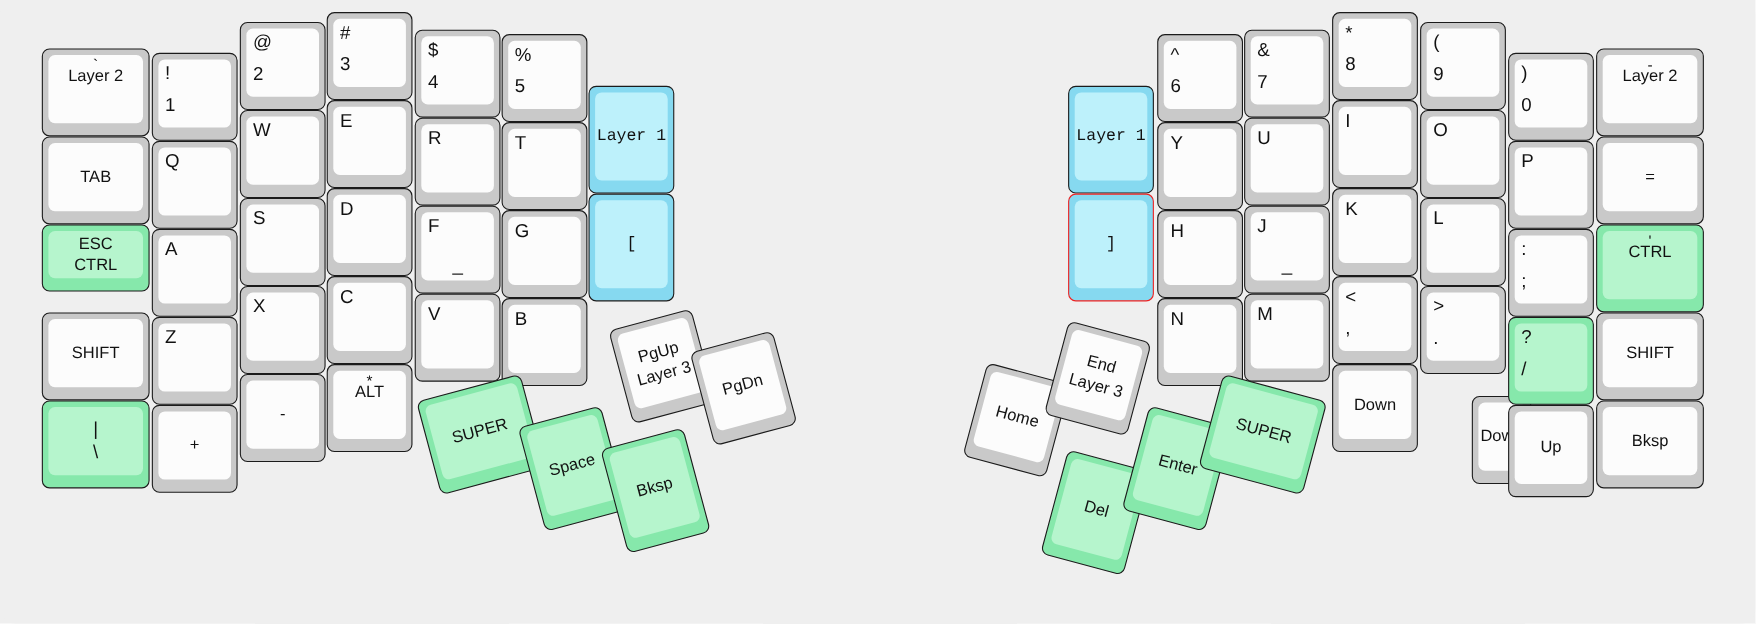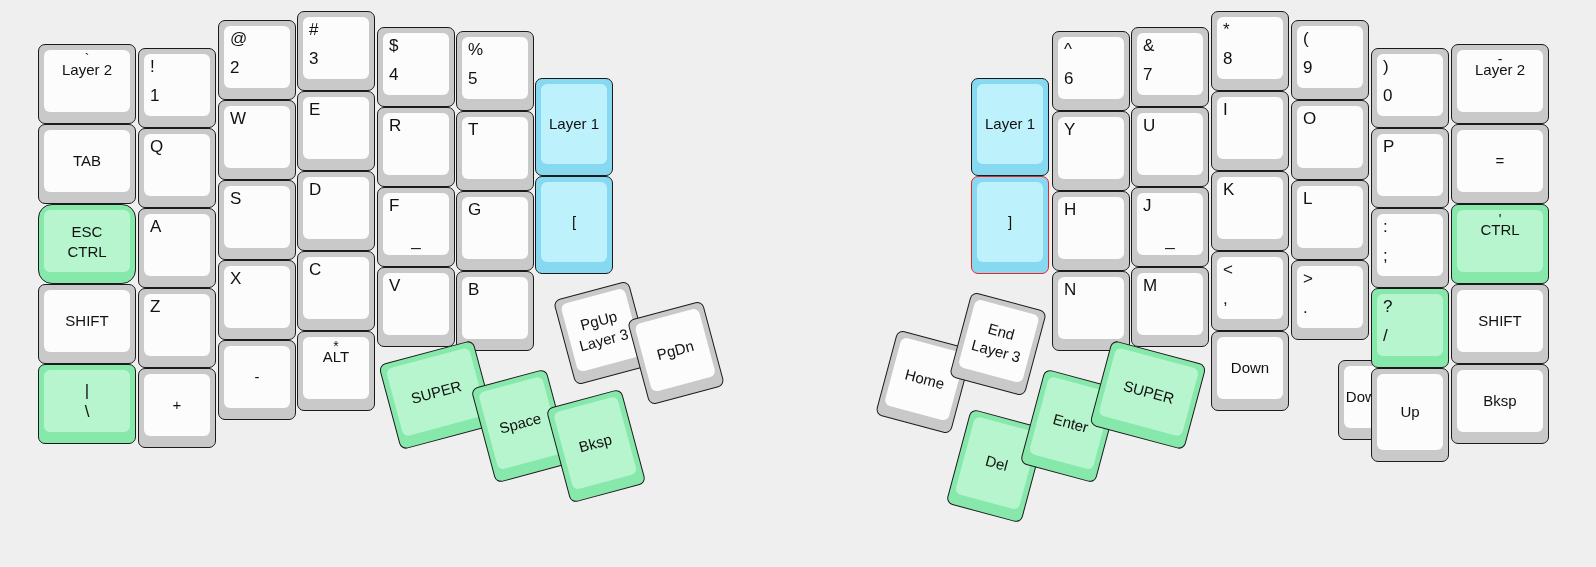--- a/index.html
+++ b/index.html
@@ -26,21 +26,21 @@
     width:100%;height:100%;
     box-sizing:border-box;
     border-radius:6px;
     background:#fcfcfc;
     position:relative;
     display:block;
   }
   .key.green{background:#86e8ab;}
   .key.green .cap{background:#b6f5cd;}
   .key.blue{background:#86d9f0;}
-  .key.blue .cap{background:#bdf1fb;}
+  .key.blue .cap{background:#bdf1fb;font-family:Liberation Mono, monospace;}
   .key.sel{border-color:#ee2222;}
 
   
   .lg{
     position:absolute;
     color:#111;
     line-height:1.02;
     white-space:pre;
     pointer-events:none;
   }
@@ -65,21 +65,21 @@
             <div class="cap">
               <span class="lg tc">`</span>
               <span class="lg ctop">Layer 2</span>
             </div>
           </div>
           <div class="key" style="left: 38px; top: 124px; width: 98px; height: 80px;">
             <div class="cap">
               <span class="lg ctr">TAB</span>
             </div>
           </div>
-          <div class="key green" style="left: 38px; top: 204px; width: 98px; height: 80px; border-radius: 14px;">
+          <div class="key green" style="left: 38px; top: 204px; width: 98px; height: 61px;">
             <div class="cap">
               <span class="lg two">ESC
 CTRL</span>
             </div>
           </div>
           <div class="key" style="left: 38px; top: 284px; width: 98px; height: 80px;">
             <div class="cap">
               <span class="lg ctr">SHIFT</span>
             </div>
           </div>
@@ -398,21 +398,21 @@
               <span class="lg tl">:</span>
               <span class="lg bl">;</span>
             </div>
           </div>
           <div class="key green" style="left: 1371px; top: 288px; width: 78px; height: 80px;">
             <div class="cap">
               <span class="lg tl">?</span>
               <span class="lg bl">/</span>
             </div>
           </div>
-          <div class="key" style="left: 1371px; top: 368px; width: 78px; height: 94px;">
+          <div class="key" style="left: 1371px; top: 368px; width: 78px; height: 84px;">
             <div class="cap">
               <span class="lg ctr">Up</span>
             </div>
           </div>
         </div>
         <div>
           <div class="key" style="left: 1451px; top: 44px; width: 98px; height: 80px;">
             <div class="cap">
               <span class="lg tc">-</span>
               <span class="lg ctop">Layer 2</span>

